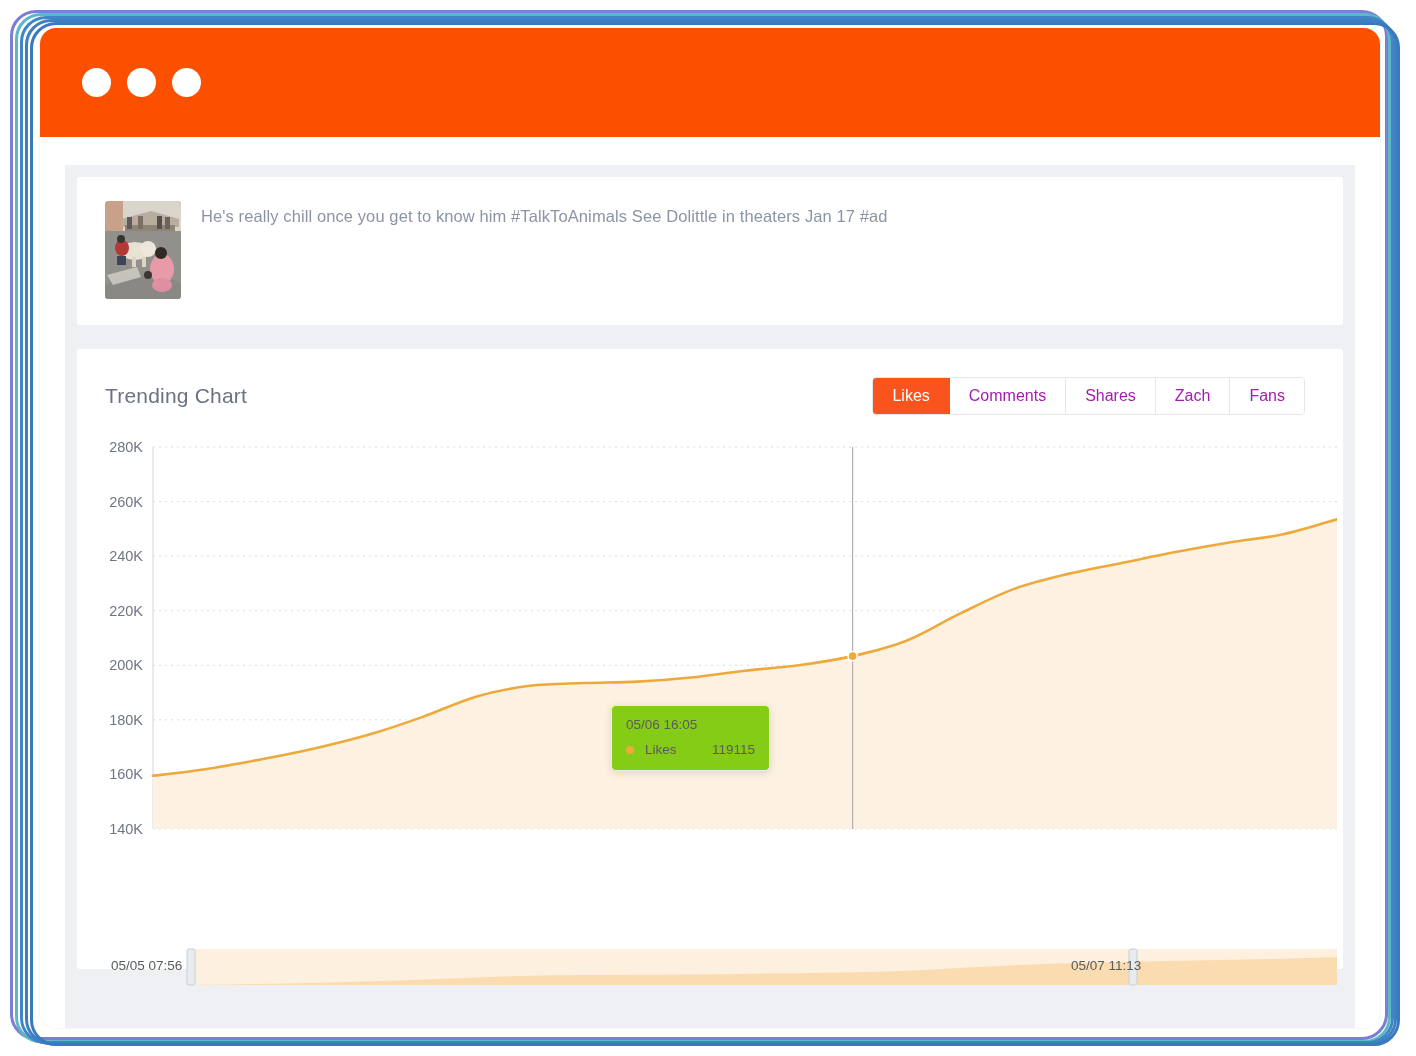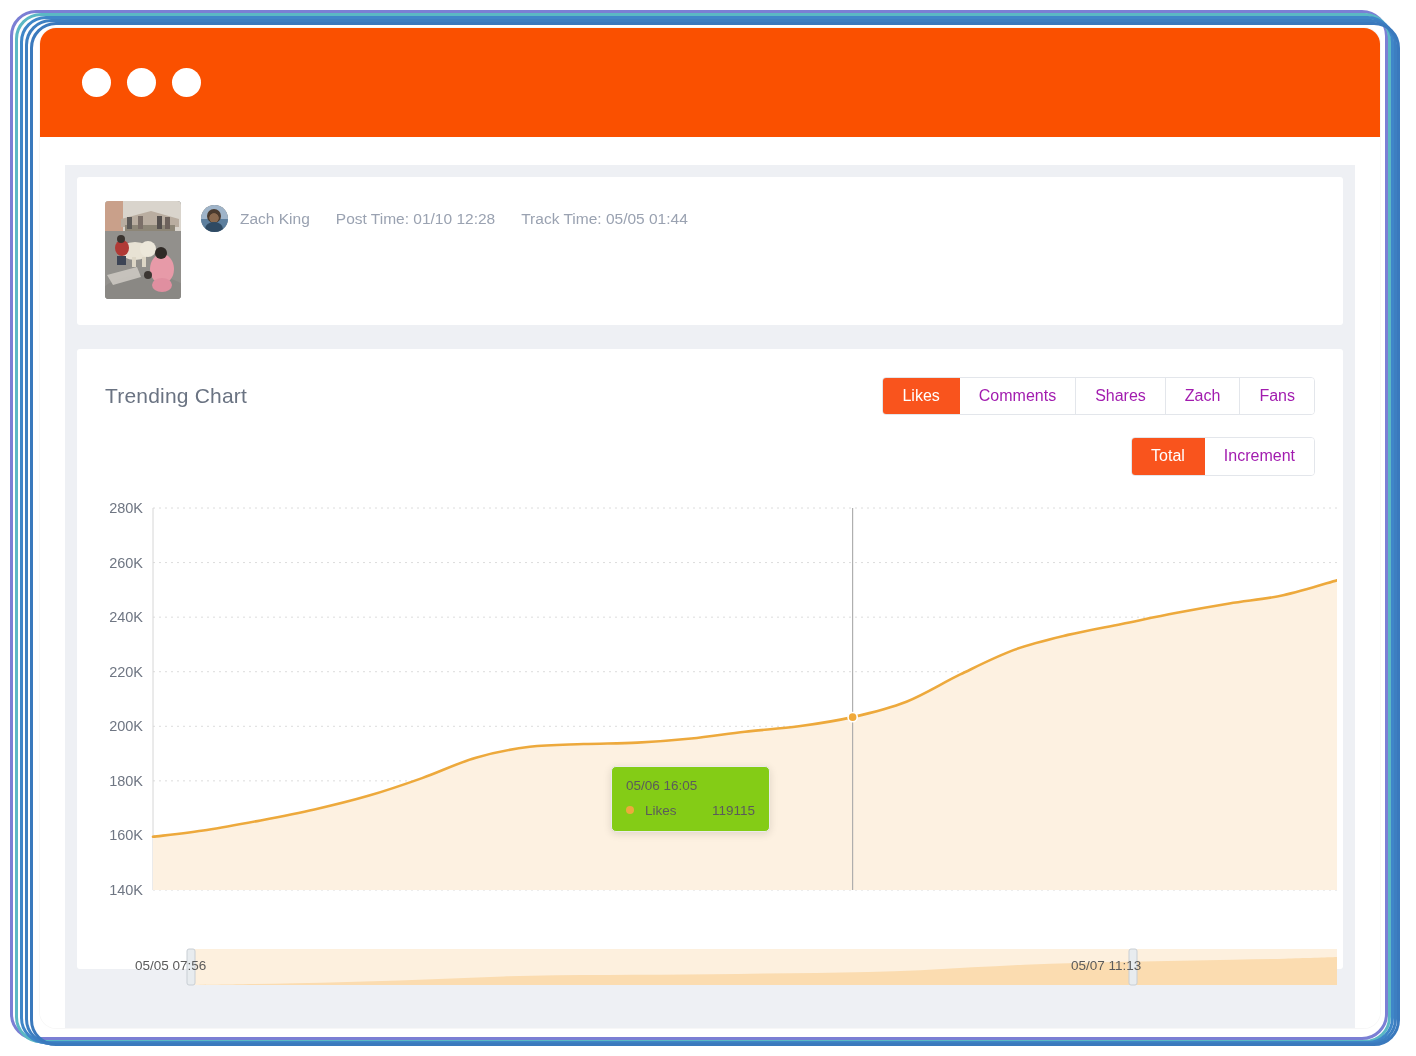--- a/index.html
+++ b/index.html
@@ -122,21 +122,21 @@
     margin-right: 12px;
     flex: 0 0 auto;
     background: #6d6a63;
   }
   .avatar svg { display:block; width: 100%; height: 100%; }
   .meta-item { margin-right: 26px; white-space: nowrap; }
   .meta-item:last-child { margin-right: 0; }
 
   
   .chart-card {
-    padding: 28px 28px 0 28px;
+    padding: 28px 38px 0 28px;
     height: 620px;
     position: relative;
   }
 
   .chart-head {
     display: flex;
     align-items: center;
     justify-content: space-between;
   }
   .chart-title {
@@ -224,21 +224,21 @@
     height: 40px;
   }
   .slider svg { display: block; }
   .slider-label {
     position: absolute;
     top: 11px;
     font-size: 13.5px;
     color: #5b5b5b;
     white-space: nowrap;
   }
-  .sl-left  { left: 30px; text-align: center; }
+  .sl-left  { left: 6px; text-align: center; }
   .sl-right { left: 966px; }
 </style>
 </head>
 <body>
 
 <div id="stage">
 
   <div class="frame-layer fl1"></div>
   <div class="frame-layer fl2"></div>
   <div class="frame-layer fl3"></div>
@@ -280,58 +280,38 @@
               <ellipse cx="57" cy="84" rx="10" ry="7" fill="#e08fa0"></ellipse>
               <circle cx="43" cy="74" r="4" fill="#3b3632"></circle>
               <rect x="22" y="16" width="5" height="12" fill="#5d5a58"></rect>
               <rect x="33" y="15" width="5" height="13" fill="#7b6f68"></rect>
               <rect x="52" y="15" width="5" height="13" fill="#55504e"></rect>
               <rect x="60" y="16" width="5" height="12" fill="#6d625c"></rect>
             </svg>
           </div>
 
           <div class="post-text">
-            <div class="post-meta">
-              <span class="avatar">
-                <svg viewBox="0 0 27 27">
-                  <rect width="27" height="27" fill="#9fb4c9"></rect>
-                  <rect x="0" y="14" width="27" height="13" fill="#5d7f9e"></rect>
-                  <circle cx="13" cy="11" r="7" fill="#4a3a2e"></circle>
-                  <circle cx="13" cy="13" r="5" fill="#8a6murky"></circle>
-                  <circle cx="13" cy="13" r="5" fill="#8a6a50"></circle>
-                  <ellipse cx="13" cy="24" rx="9" ry="7" fill="#2f4a63"></ellipse>
-                </svg>
-              </span>
-              <span class="meta-item">Zach King</span>
-              <span class="meta-item">Post Time: 01/10 12:28</span>
-              <span class="meta-item">Track Time: 05/05 01:44</span>
-            </div>
+            <div class="post-caption">He's really chill once you get to know him #TalkToAnimals See Dolittle in theaters Jan 17 #ad</div>
           </div>
         </div>
 
         <div class="card chart-card">
 
           <div class="chart-head">
             <div class="chart-title">Trending Chart</div>
 
             <div class="seg-group">
               <div class="seg active">Likes</div>
               <div class="seg">Comments</div>
               <div class="seg">Shares</div>
               <div class="seg">Zach</div>
               <div class="seg">Fans</div>
             </div>
           </div>
 
-          <div class="seg-row-2">
-            <div class="seg-group">
-              <div class="seg active">Total</div>
-              <div class="seg">Increment</div>
-            </div>
-          </div>
 
           <div class="plot-wrap">
             <svg id="plot" width="1232" height="412" viewBox="0 0 1232 412">
               <g id="gridlines">
                   <line x1="48" x2="1232" y1="390" y2="390" stroke="#dcdcdc" stroke-width="1" stroke-dasharray="2,4"></line>
                   <line x1="48" x2="1232" y1="335.42857142857144" y2="335.42857142857144" stroke="#dcdcdc" stroke-width="1" stroke-dasharray="2,4"></line>
                   <line x1="48" x2="1232" y1="280.8571428571429" y2="280.8571428571429" stroke="#dcdcdc" stroke-width="1" stroke-dasharray="2,4"></line>
                   <line x1="48" x2="1232" y1="226.2857142857143" y2="226.2857142857143" stroke="#dcdcdc" stroke-width="1" stroke-dasharray="2,4"></line>
                   <line x1="48" x2="1232" y1="171.71428571428572" y2="171.71428571428572" stroke="#dcdcdc" stroke-width="1" stroke-dasharray="2,4"></line>
                   <line x1="48" x2="1232" y1="117.14285714285711" y2="117.14285714285711" stroke="#dcdcdc" stroke-width="1" stroke-dasharray="2,4"></line>

